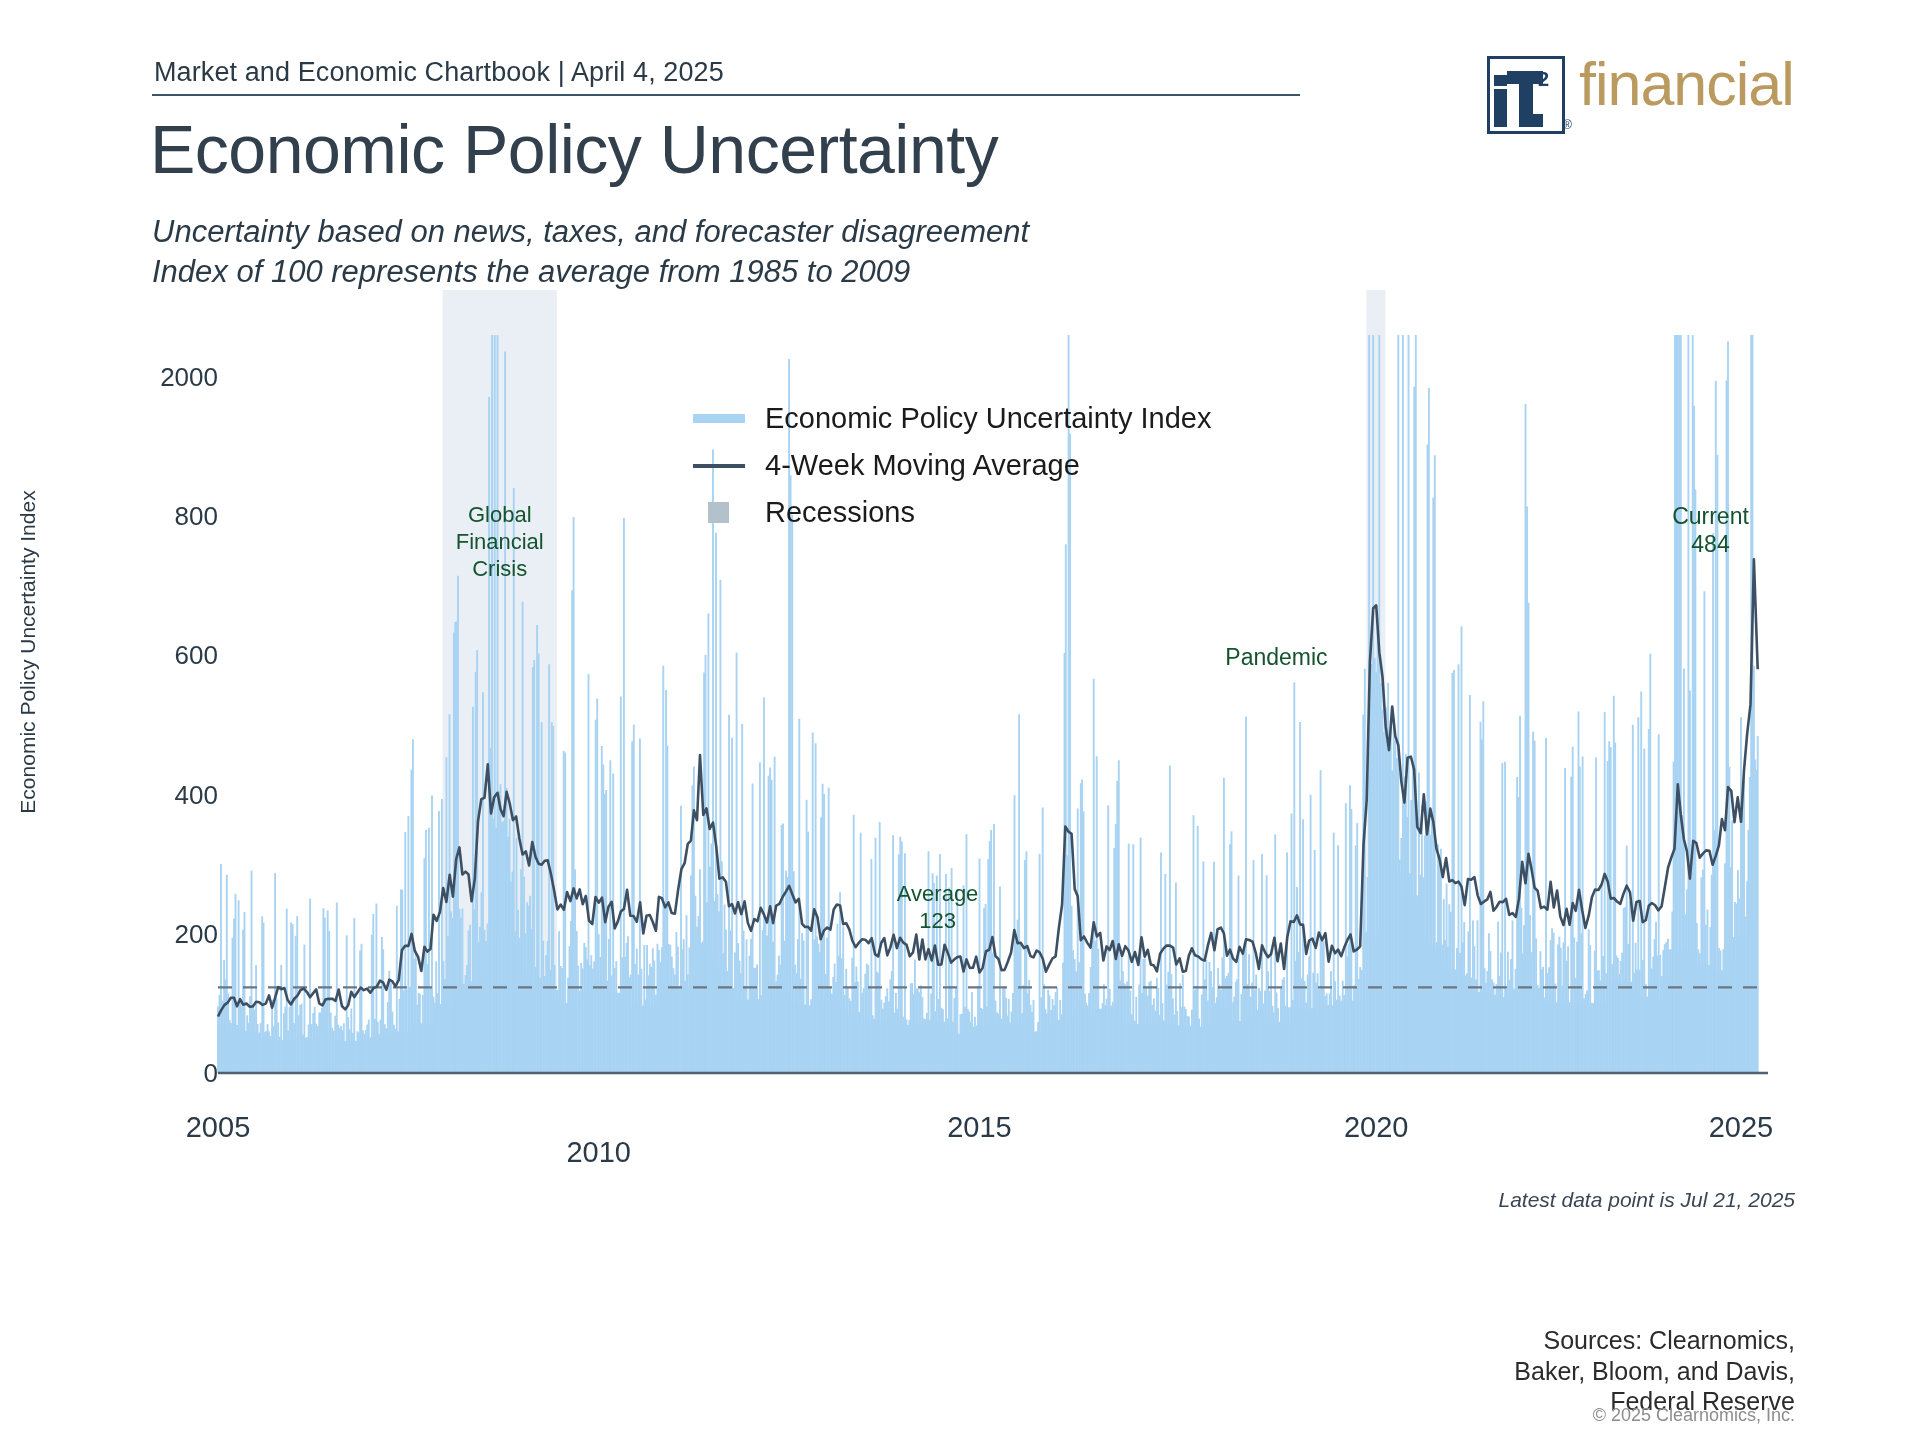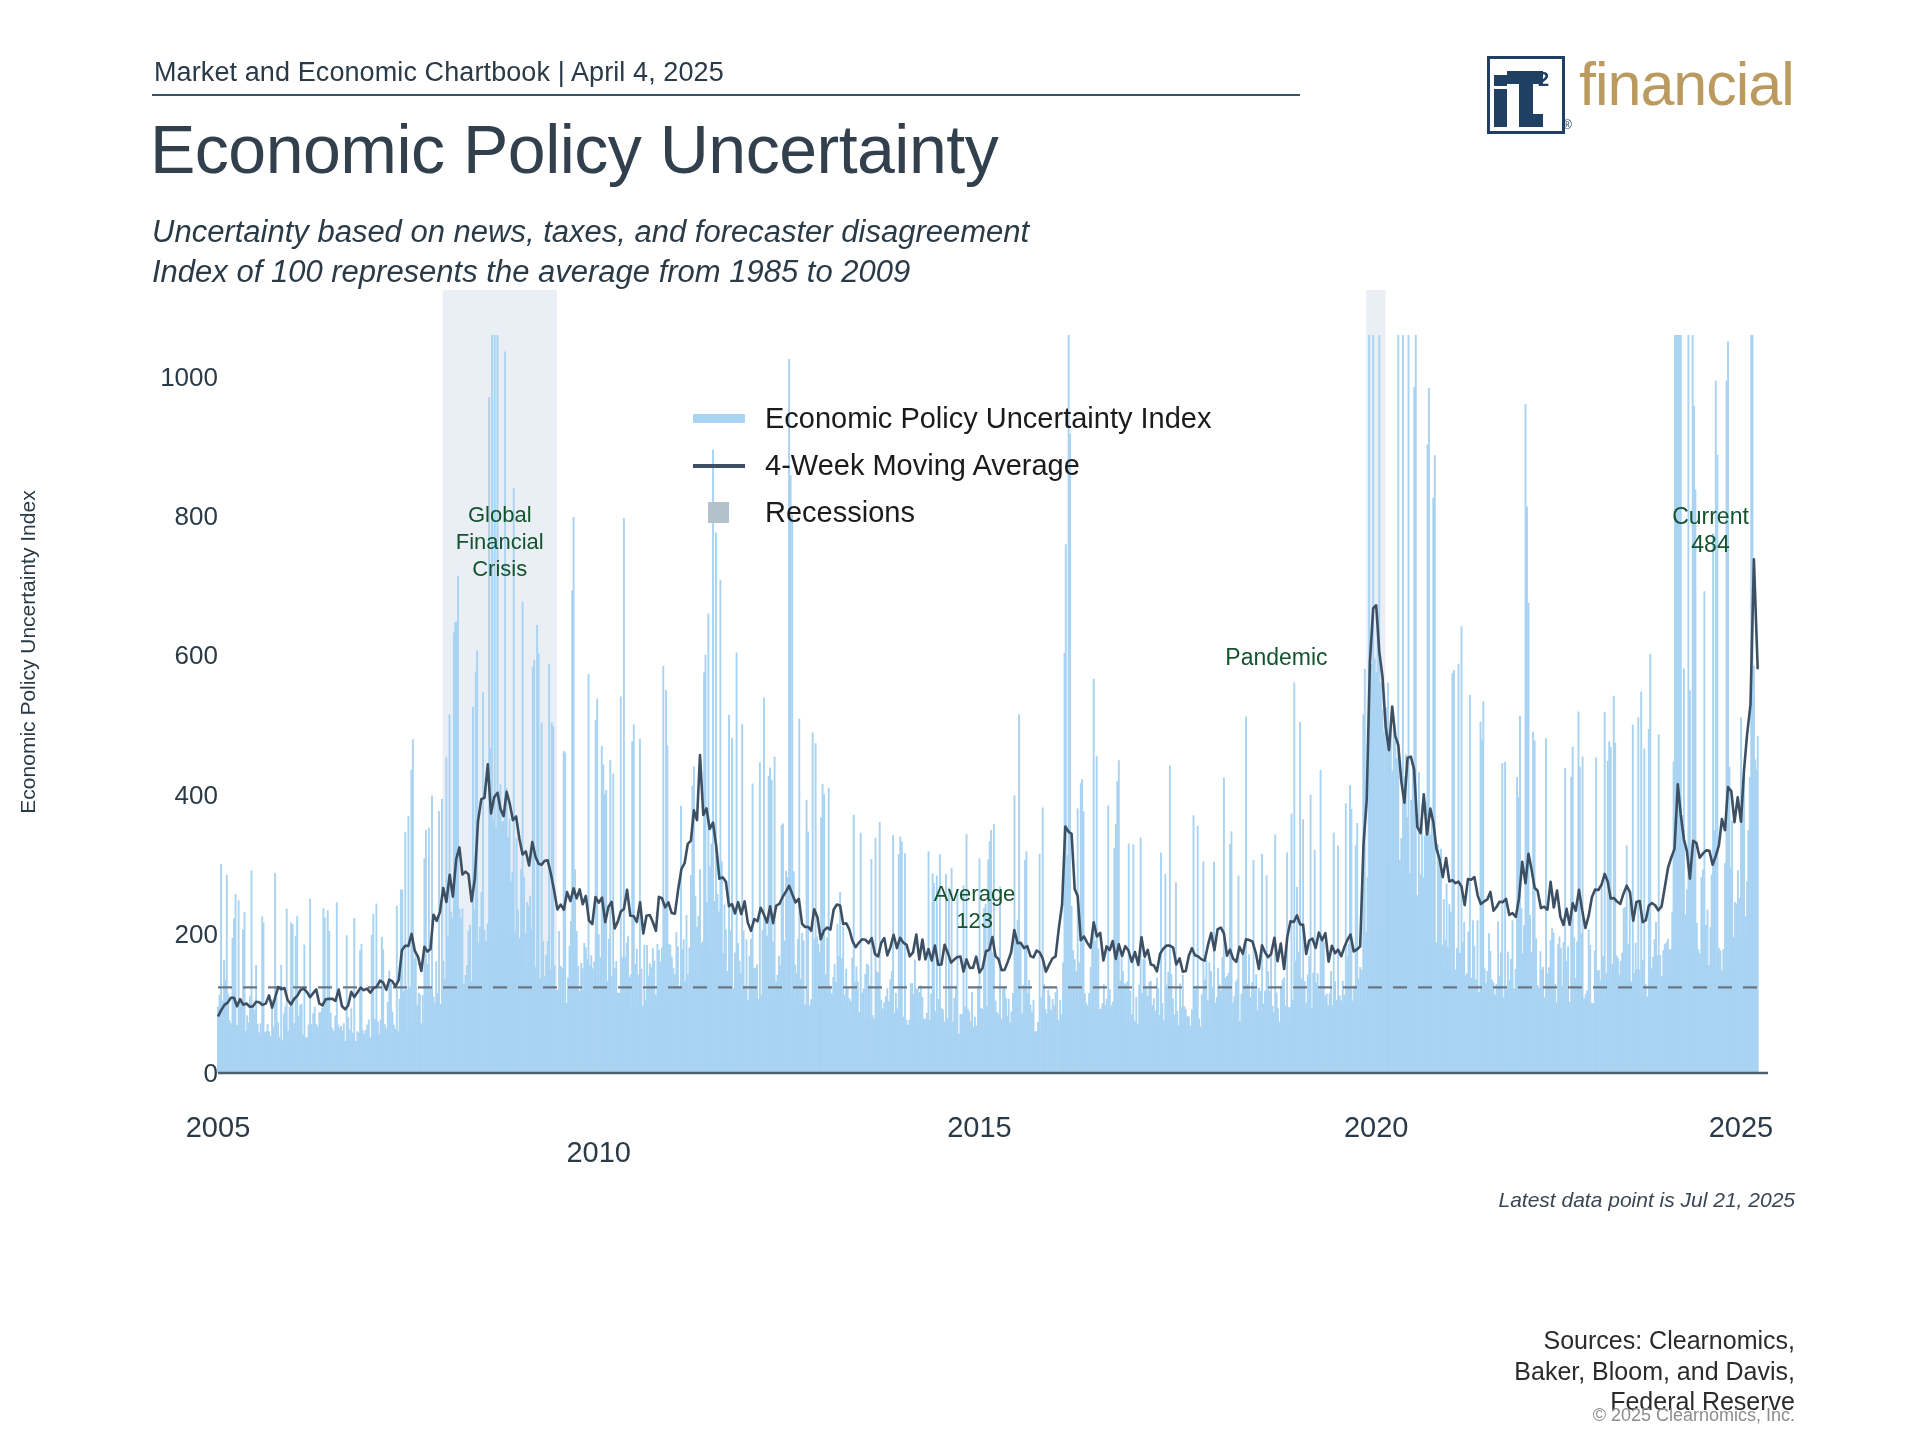--- a/index.html
+++ b/index.html
@@ -109,21 +109,21 @@
   </div>
 
   <div class="chart" id="chart-root">
     <div class="ylab">Economic Policy Uncertainty Index</div>
     <div class="ytick-wrap" id="yticks">
         <div class="ytick" style="top: 1073px;">0</div>
         <div class="ytick" style="top: 933.755px;">200</div>
         <div class="ytick" style="top: 794.509px;">400</div>
         <div class="ytick" style="top: 655.264px;">600</div>
         <div class="ytick" style="top: 516.019px;">800</div>
-        <div class="ytick" style="top: 376.774px;">1000</div>
+        <div class="ytick" style="top: 376.774px;">2000</div>
       </div>
     <div id="xticks">
         <div class="xtick" style="left: 218px; top: 1111px;">2005</div>
         <div class="xtick" style="left: 598.741px; top: 1136px;">2010</div>
         <div class="xtick" style="left: 979.481px; top: 1111px;">2015</div>
         <div class="xtick" style="left: 1360.22px; top: 1111px; margin-left: 16px;">2020</div>
         <div class="xtick" style="left: 1740.96px; top: 1111px;">2025</div>
       </div>
     <svg id="plot" width="1920" height="1440" style="position:absolute;left:0;top:0;">
         <rect x="442.6370370370405" y="290" width="114.22222222222217" height="783" fill="#eaeff6"></rect>
@@ -1185,21 +1185,21 @@
           <line x1="1757.7" y1="1073.0" x2="1757.7" y2="736.0"></line>
         </g>
         <line x1="218" y1="987.3641509433962" x2="1760" y2="987.3641509433962" stroke="#6b7784" stroke-width="2.2" stroke-dasharray="14 11"></line>
         <path d="M 218.0 1016.5 L 221.2 1010.1 L 224.5 1004.9 L 227.7 1002.6 L 230.9 997.8 L 234.0 997.7 L 237.0 1006.2 L 240.1 999.2 L 243.1 1004.7 L 246.4 1003.5 L 249.6 1006.7 L 252.8 1006.4 L 256.1 1001.8 L 259.3 1002.2 L 262.5 1004.9 L 265.8 1003.6 L 269.0 995.4 L 272.1 1007.7 L 275.1 997.8 L 278.2 987.0 L 281.2 989.3 L 284.4 988.0 L 287.7 1000.1 L 290.9 1004.5 L 294.1 999.0 L 297.4 995.6 L 300.6 990.0 L 303.9 988.6 L 307.1 992.3 L 310.1 997.2 L 313.2 993.1 L 316.2 989.4 L 319.3 1003.5 L 322.5 1005.4 L 325.7 999.2 L 329.0 998.9 L 332.2 998.7 L 335.5 1000.8 L 338.7 989.5 L 341.9 1006.0 L 345.2 1009.4 L 348.2 1005.3 L 351.3 991.8 L 354.3 997.1 L 357.4 992.5 L 360.6 987.6 L 363.8 990.2 L 367.1 988.6 L 370.3 992.7 L 373.5 988.2 L 376.8 986.6 L 380.0 980.7 L 383.2 982.7 L 386.3 989.8 L 389.3 979.7 L 392.4 981.3 L 395.4 986.3 L 398.7 980.2 L 401.9 950.3 L 405.1 945.7 L 408.4 945.9 L 411.6 933.9 L 414.8 950.8 L 418.1 956.9 L 421.3 971.0 L 424.4 946.8 L 427.4 951.6 L 430.5 948.9 L 433.5 914.7 L 436.7 920.8 L 440.0 911.9 L 443.2 888.0 L 446.4 901.9 L 449.7 874.7 L 452.9 896.6 L 456.2 859.2 L 459.4 847.4 L 462.4 874.5 L 465.5 871.6 L 468.5 874.4 L 471.6 901.3 L 474.8 878.7 L 478.0 821.2 L 481.3 799.1 L 484.5 797.7 L 487.8 764.3 L 491.0 813.5 L 494.2 797.2 L 497.5 792.8 L 500.5 809.1 L 503.6 816.2 L 506.6 791.8 L 509.6 803.0 L 512.9 820.1 L 516.1 816.5 L 519.4 838.8 L 522.6 854.5 L 525.8 851.3 L 529.1 865.5 L 532.3 842.0 L 535.5 856.8 L 538.6 863.8 L 541.6 864.8 L 544.7 860.8 L 547.7 860.4 L 551.0 874.2 L 554.2 891.0 L 557.4 909.4 L 560.7 904.6 L 563.9 909.7 L 567.1 892.1 L 570.4 901.1 L 573.6 888.4 L 576.7 898.4 L 579.7 889.4 L 582.7 904.3 L 585.8 895.9 L 589.0 920.6 L 592.3 924.0 L 595.5 897.0 L 598.7 902.7 L 602.0 897.6 L 605.2 922.2 L 608.4 907.0 L 611.7 901.8 L 614.7 928.5 L 617.8 921.6 L 620.8 911.6 L 623.9 909.0 L 627.1 889.8 L 630.3 915.8 L 633.6 916.0 L 636.8 921.9 L 640.1 902.2 L 643.3 933.4 L 646.5 915.7 L 649.8 915.0 L 652.8 922.0 L 655.9 930.8 L 658.9 896.9 L 661.9 898.2 L 665.2 907.4 L 668.4 902.4 L 671.7 913.1 L 674.9 913.8 L 678.1 890.0 L 681.4 869.2 L 684.6 863.2 L 687.8 843.8 L 690.9 840.7 L 693.9 810.3 L 697.0 820.2 L 700.0 755.0 L 703.3 815.0 L 706.5 808.4 L 709.7 829.0 L 713.0 822.5 L 716.2 846.0 L 719.4 878.6 L 722.7 877.4 L 725.9 881.7 L 729.0 906.3 L 732.0 904.0 L 735.0 913.5 L 738.1 902.2 L 741.3 914.1 L 744.6 901.4 L 747.8 922.6 L 751.0 930.9 L 754.3 919.0 L 757.5 921.3 L 760.7 907.8 L 764.0 914.6 L 767.0 922.5 L 770.1 906.4 L 773.1 923.1 L 776.2 905.6 L 779.4 903.9 L 782.6 897.0 L 785.9 891.6 L 789.1 885.8 L 792.3 894.3 L 795.6 902.4 L 798.8 898.9 L 802.1 923.9 L 805.1 927.0 L 808.1 926.8 L 811.2 930.8 L 814.2 909.2 L 817.5 917.6 L 820.7 939.2 L 823.9 930.6 L 827.2 927.5 L 830.4 929.6 L 833.7 909.5 L 836.9 904.5 L 840.1 905.5 L 843.2 924.1 L 846.2 923.2 L 849.3 929.4 L 852.3 940.5 L 855.6 947.2 L 858.8 942.8 L 862.0 939.3 L 865.3 939.7 L 868.5 943.2 L 871.7 938.2 L 875.0 954.1 L 878.2 956.4 L 881.3 942.8 L 884.3 938.0 L 887.3 955.4 L 890.4 947.4 L 893.6 934.7 L 896.9 948.1 L 900.1 937.8 L 903.3 942.6 L 906.6 944.9 L 909.8 956.3 L 913.0 952.4 L 916.3 934.6 L 919.3 959.5 L 922.4 939.5 L 925.4 959.4 L 928.5 949.2 L 931.7 960.5 L 934.9 945.5 L 938.2 964.7 L 941.4 964.5 L 944.6 944.8 L 947.9 953.2 L 951.1 962.6 L 954.4 959.3 L 957.4 957.1 L 960.4 956.5 L 963.5 971.5 L 966.5 959.4 L 969.8 967.9 L 973.0 967.8 L 976.2 956.7 L 979.5 972.6 L 982.7 967.6 L 986.0 951.2 L 989.2 949.7 L 992.4 937.0 L 995.5 956.1 L 998.5 959.2 L 1001.6 970.2 L 1004.6 969.9 L 1007.8 961.7 L 1011.1 952.5 L 1014.3 930.1 L 1017.6 943.3 L 1020.8 942.8 L 1024.0 948.2 L 1027.3 946.1 L 1030.5 956.1 L 1033.5 957.4 L 1036.6 950.5 L 1039.6 952.4 L 1042.7 958.5 L 1045.9 971.7 L 1049.2 964.6 L 1052.4 958.5 L 1055.6 956.4 L 1058.9 927.6 L 1062.1 904.5 L 1065.3 826.5 L 1068.6 831.7 L 1071.6 833.9 L 1074.7 889.1 L 1077.7 896.3 L 1080.8 940.2 L 1084.0 936.5 L 1087.2 942.6 L 1090.5 947.6 L 1093.7 922.3 L 1096.9 936.5 L 1100.2 932.9 L 1103.4 960.5 L 1106.6 946.4 L 1109.7 950.1 L 1112.7 941.0 L 1115.8 958.9 L 1118.8 944.3 L 1122.1 955.8 L 1125.3 946.2 L 1128.5 950.6 L 1131.8 961.8 L 1135.0 952.1 L 1138.3 964.9 L 1141.5 937.2 L 1144.7 956.6 L 1147.8 949.9 L 1150.8 964.4 L 1153.9 965.5 L 1156.9 971.4 L 1160.1 953.8 L 1163.4 948.6 L 1166.6 945.5 L 1169.9 945.6 L 1173.1 947.6 L 1176.3 964.5 L 1179.6 958.3 L 1182.8 971.7 L 1185.8 971.0 L 1188.9 955.6 L 1191.9 948.3 L 1195.0 955.3 L 1198.2 956.4 L 1201.5 959.4 L 1204.7 960.6 L 1207.9 945.4 L 1211.2 932.9 L 1214.4 950.2 L 1217.6 929.2 L 1220.9 927.7 L 1223.9 933.4 L 1227.0 955.7 L 1230.0 949.6 L 1233.1 958.7 L 1236.3 961.9 L 1239.5 946.8 L 1242.8 953.8 L 1246.0 939.3 L 1249.2 940.0 L 1252.5 941.6 L 1255.7 952.6 L 1258.9 968.9 L 1262.0 945.3 L 1265.0 952.2 L 1268.1 957.2 L 1271.1 954.0 L 1274.4 937.7 L 1277.6 961.2 L 1280.8 943.5 L 1284.1 969.0 L 1287.3 937.0 L 1290.5 921.3 L 1293.8 922.0 L 1297.0 915.3 L 1300.1 924.4 L 1303.1 924.9 L 1306.2 953.9 L 1309.2 940.5 L 1312.4 938.6 L 1315.7 947.9 L 1318.9 932.6 L 1322.1 940.2 L 1325.4 933.1 L 1328.6 961.7 L 1331.9 945.7 L 1335.1 953.2 L 1338.1 949.6 L 1341.2 956.2 L 1344.2 947.6 L 1347.3 940.2 L 1350.5 934.5 L 1353.7 951.4 L 1357.0 949.5 L 1360.2 946.4 L 1363.5 844.6 L 1366.7 800.2 L 1369.9 662.7 L 1373.2 608.2 L 1376.2 605.3 L 1379.3 652.2 L 1382.5 676.8 L 1385.7 726.7 L 1389.0 750.1 L 1392.2 706.5 L 1395.3 736.2 L 1398.3 745.2 L 1401.3 781.1 L 1404.4 802.6 L 1407.6 757.8 L 1410.9 756.7 L 1414.1 769.4 L 1417.3 826.9 L 1420.6 833.1 L 1423.8 794.4 L 1427.0 834.4 L 1430.3 808.6 L 1433.3 821.7 L 1436.4 848.3 L 1439.6 859.4 L 1442.8 877.1 L 1446.1 858.1 L 1449.3 881.5 L 1452.4 880.1 L 1455.4 883.2 L 1458.5 881.7 L 1461.5 886.7 L 1464.7 905.1 L 1468.0 879.0 L 1471.2 879.8 L 1474.4 877.1 L 1477.7 895.6 L 1480.9 904.0 L 1484.2 901.4 L 1487.4 899.3 L 1490.4 891.9 L 1493.5 910.8 L 1496.5 907.0 L 1499.6 901.7 L 1502.8 902.1 L 1506.0 898.8 L 1509.3 914.9 L 1512.5 913.2 L 1515.8 916.9 L 1519.0 898.4 L 1522.2 861.8 L 1525.5 883.3 L 1528.5 853.7 L 1531.6 869.6 L 1534.6 887.8 L 1537.6 890.7 L 1540.9 908.1 L 1544.1 906.6 L 1547.4 909.7 L 1550.6 881.7 L 1553.8 907.5 L 1557.1 890.6 L 1560.3 916.6 L 1563.5 925.0 L 1566.6 908.9 L 1569.6 924.7 L 1572.7 903.1 L 1575.7 910.8 L 1579.0 889.9 L 1582.2 910.2 L 1585.4 927.9 L 1588.7 915.7 L 1591.9 897.3 L 1595.1 889.6 L 1598.4 890.0 L 1601.6 884.5 L 1604.7 873.9 L 1607.7 881.4 L 1610.7 898.6 L 1613.8 898.0 L 1617.0 901.5 L 1620.3 903.9 L 1623.5 893.7 L 1626.7 885.7 L 1630.0 892.4 L 1633.2 920.7 L 1636.4 902.0 L 1639.7 901.0 L 1642.7 922.1 L 1645.8 920.2 L 1648.8 905.8 L 1651.9 903.0 L 1655.1 905.2 L 1658.3 910.3 L 1661.6 906.3 L 1664.8 887.2 L 1668.1 867.5 L 1671.3 857.5 L 1674.5 848.9 L 1677.8 784.4 L 1680.8 815.0 L 1683.9 839.2 L 1686.9 851.1 L 1689.9 878.7 L 1693.2 840.7 L 1696.4 843.1 L 1699.7 857.8 L 1702.9 853.6 L 1706.1 850.4 L 1709.4 850.8 L 1712.6 864.7 L 1715.8 855.9 L 1718.9 845.4 L 1721.9 819.1 L 1725.0 830.2 L 1728.0 787.0 L 1731.3 791.1 L 1734.5 822.2 L 1737.7 797.3 L 1741.0 821.8 L 1744.0 770.4 L 1747.1 734.4 L 1750.5 704.4 L 1753.9 559.4 L 1757.7 669.2" fill="none" stroke="#3d5063" stroke-width="2.6" stroke-linejoin="round"></path>
         <line x1="218" y1="1073" x2="1768" y2="1073" stroke="#50606e" stroke-width="2.4"></line>
       </svg>
     <div id="annots">
         <div class="annot gfc" style="left: 389.748px; top: 502.019px; width: 220px;">Global
 Financial
 Crisis</div>
-        <div class="annot avg" style="left: 827.6px; top: 881.462px; width: 220px; padding-left: 37px;">Average
+        <div class="annot avg" style="left: 827.6px; top: 881.462px; width: 220px;">Average
 123</div>
         <div class="annot pand" style="left: 1166.46px; top: 643px; width: 220px;">Pandemic</div>
         <div class="annot cur" style="left: 1600.5px; top: 502.019px; width: 220px;">Current
 484</div>
       </div>
   </div>
 
   <div class="legend">
     <div class="legend-row">
       <span class="legend-key">

